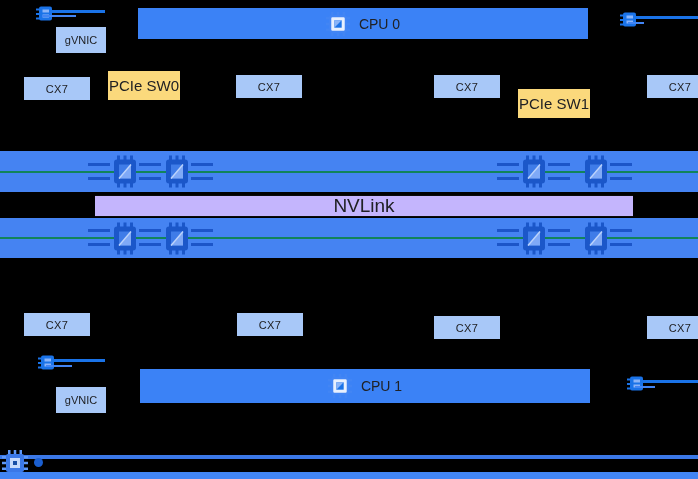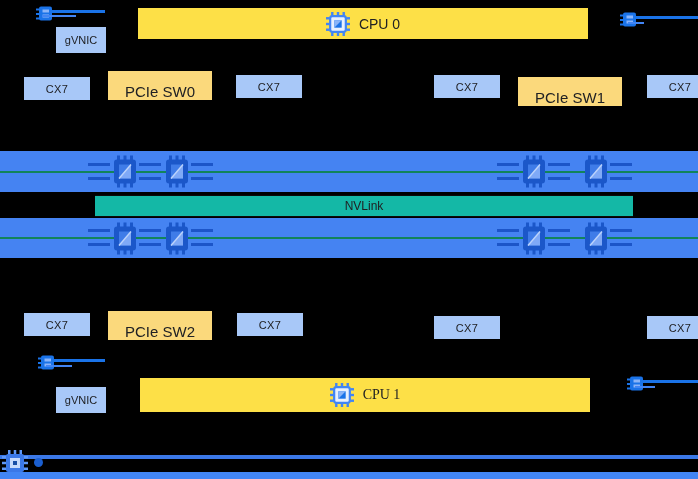--- a/index.html
+++ b/index.html
@@ -3,32 +3,32 @@
 <meta charset="utf-8">
 <style>
   html,body{margin:0;padding:0;background:#000;}
   .canvas{
     position:relative;width:698px;height:479px;background:#000;overflow:hidden;
     font-family:"Liberation Sans", sans-serif;color:#202124;
   }
   .box{position:absolute;display:flex;align-items:center;justify-content:center;box-sizing:border-box;}
   .lightblue{background:#a8c8f8;}
   .yellow{background:#fbd97c;}
-  .graybox{background:#fde047;text-align:right;}
+  .graybox{background:#3b82f6;text-align:right;}
   .cx7{width:66px;height:23px;font-size:11px;letter-spacing:.4px;}
   .gvnic{width:50px;height:26px;font-size:11px;}
-  .sw{width:104px;height:29px;font-size:15px;align-items:flex-end;}
+  .sw{width:72px;height:29px;font-size:15px;}
   .cpu{height:31px;font-size:14px;gap:9px;}
   .gpu-bar{position:absolute;left:0;width:698px;background:#4583f2;}
   .bar-green-line{position:absolute;left:0;width:100%;height:2px;background:#12845a;}
   .gpu-icon{position:absolute;top:4px;}
   .dash-pair{position:absolute;width:22px;height:3px;background:#1c55c8;box-shadow:0 14px 0 #1c55c8;}
   .nvlink{
-    position:absolute;left:95px;top:195px;width:538px;height:20px;background:#14b8a6;
-    display:flex;align-items:center;justify-content:center;font-size:12px;border-top:1px solid #0a0a0a;border-bottom:1px solid #0a0a0a;
+    position:absolute;left:95px;top:195px;width:538px;height:20px;background:#c4b5fd;
+    display:flex;align-items:center;justify-content:center;font-size:19px;border-top:1px solid #0a0a0a;border-bottom:1px solid #0a0a0a;
   }
   .uplink-line{position:absolute;background:#1a73e8;}
   .uplink-line.thin{background:#4285f4;}
   .net-line{position:absolute;left:0;top:455px;width:698px;height:4px;background:#3b78e7;}
   .net-strip{position:absolute;left:0;top:472px;width:698px;height:7px;background:#4285f4;}
   .net-dot{position:absolute;left:34px;top:458px;width:9px;height:9px;border-radius:50%;background:#1b5fd0;}
   .icon-abs{position:absolute;line-height:0;}
 </style>
 </head>
 <body>
@@ -99,21 +99,21 @@
     </div>
   <div class="box yellow sw" style="left:108px;top:71px;">
       <span>PCIe SW0</span>
     </div>
   <div class="box lightblue cx7" style="left:236px;top:75px;">
       <span>CX7</span>
     </div>
   <div class="box lightblue cx7" style="left:434px;top:75px;">
       <span>CX7</span>
     </div>
-  <div class="box yellow sw" style="left:518px;top:77px;">
+  <div class="box yellow sw" style="left:518px;top:89px;">
       <span>PCIe SW1</span>
     </div>
   <div class="box lightblue cx7" style="left:647px;top:75px;">
       <span>CX7</span>
     </div>
 
   <div class="gpu-bar" style="top:151px;height:41px;">
     <div class="bar-green-line" style="top:20px;"></div>
     <div class="dash-pair" style="left:88px;top:12px;"></div>
     <div class="dash-pair" style="left:139px;top:12px;"></div>
@@ -261,23 +261,20 @@
           <rect x="6" y="9" width="12" height="14" fill="#3f7ce8"></rect>
           <path d="M18 9 L18 23 L6 23 Z" fill="#7fa9f7"></path>
           <path d="M6 23 L18 9" stroke="#bcd3fb" stroke-width="1.4"></path>
         </svg>
     </span>
   </div>
 
   <div class="box lightblue cx7" style="left:24px;top:313px;">
       <span>CX7</span>
     </div>
-  <div class="box yellow sw" style="left:108px;top:311px;">
-      <span>PCIe SW2</span>
-    </div>
   <div class="box lightblue cx7" style="left:237px;top:313px;">
       <span>CX7</span>
     </div>
   <div class="box lightblue cx7" style="left:434px;top:316px;">
       <span>CX7</span>
     </div>
   <div class="box lightblue cx7" style="left:647px;top:316px;">
       <span>CX7</span>
     </div>
 
@@ -289,21 +286,21 @@
           <rect x="0" y="11.5" width="3.5" height="2"></rect>
         <rect x="3" y="0.5" width="13" height="14" rx="2"></rect>
       </g>
       <rect x="6.5" y="3.5" width="6.5" height="3" fill="#8ab4f8"></rect>
       <rect x="6.5" y="8.5" width="6.5" height="3" fill="#8ab4f8"></rect>
     </svg>
   </span>
   <div class="uplink-line" style="left:52px;top:359px;width:53px;height:3px;"></div>
   <div class="uplink-line thin" style="left:46px;top:365px;width:26px;height:2px;"></div>
 
-  <div class="box graybox cpu" style="left:140px;top:378px;width:450px;height:34px;font-family:Liberation Serif, serif;">
+  <div class="box graybox cpu" style="left:140px;top:369px;width:450px;height:34px;">
     <span class="icon-abs" style="position:static;">
       <svg width="24" height="24" viewBox="0 0 26 26">
         <g fill="#4285f4">
           <rect x="0" y="5.5" width="4" height="2.6"></rect>
             <rect x="0" y="11.7" width="4" height="2.6"></rect>
             <rect x="0" y="17.9" width="4" height="2.6"></rect>
           <rect x="22" y="5.5" width="4" height="2.6"></rect>
             <rect x="22" y="11.7" width="4" height="2.6"></rect>
             <rect x="22" y="17.9" width="4" height="2.6"></rect>
           <rect x="5.5" y="0" width="2.6" height="4"></rect>

